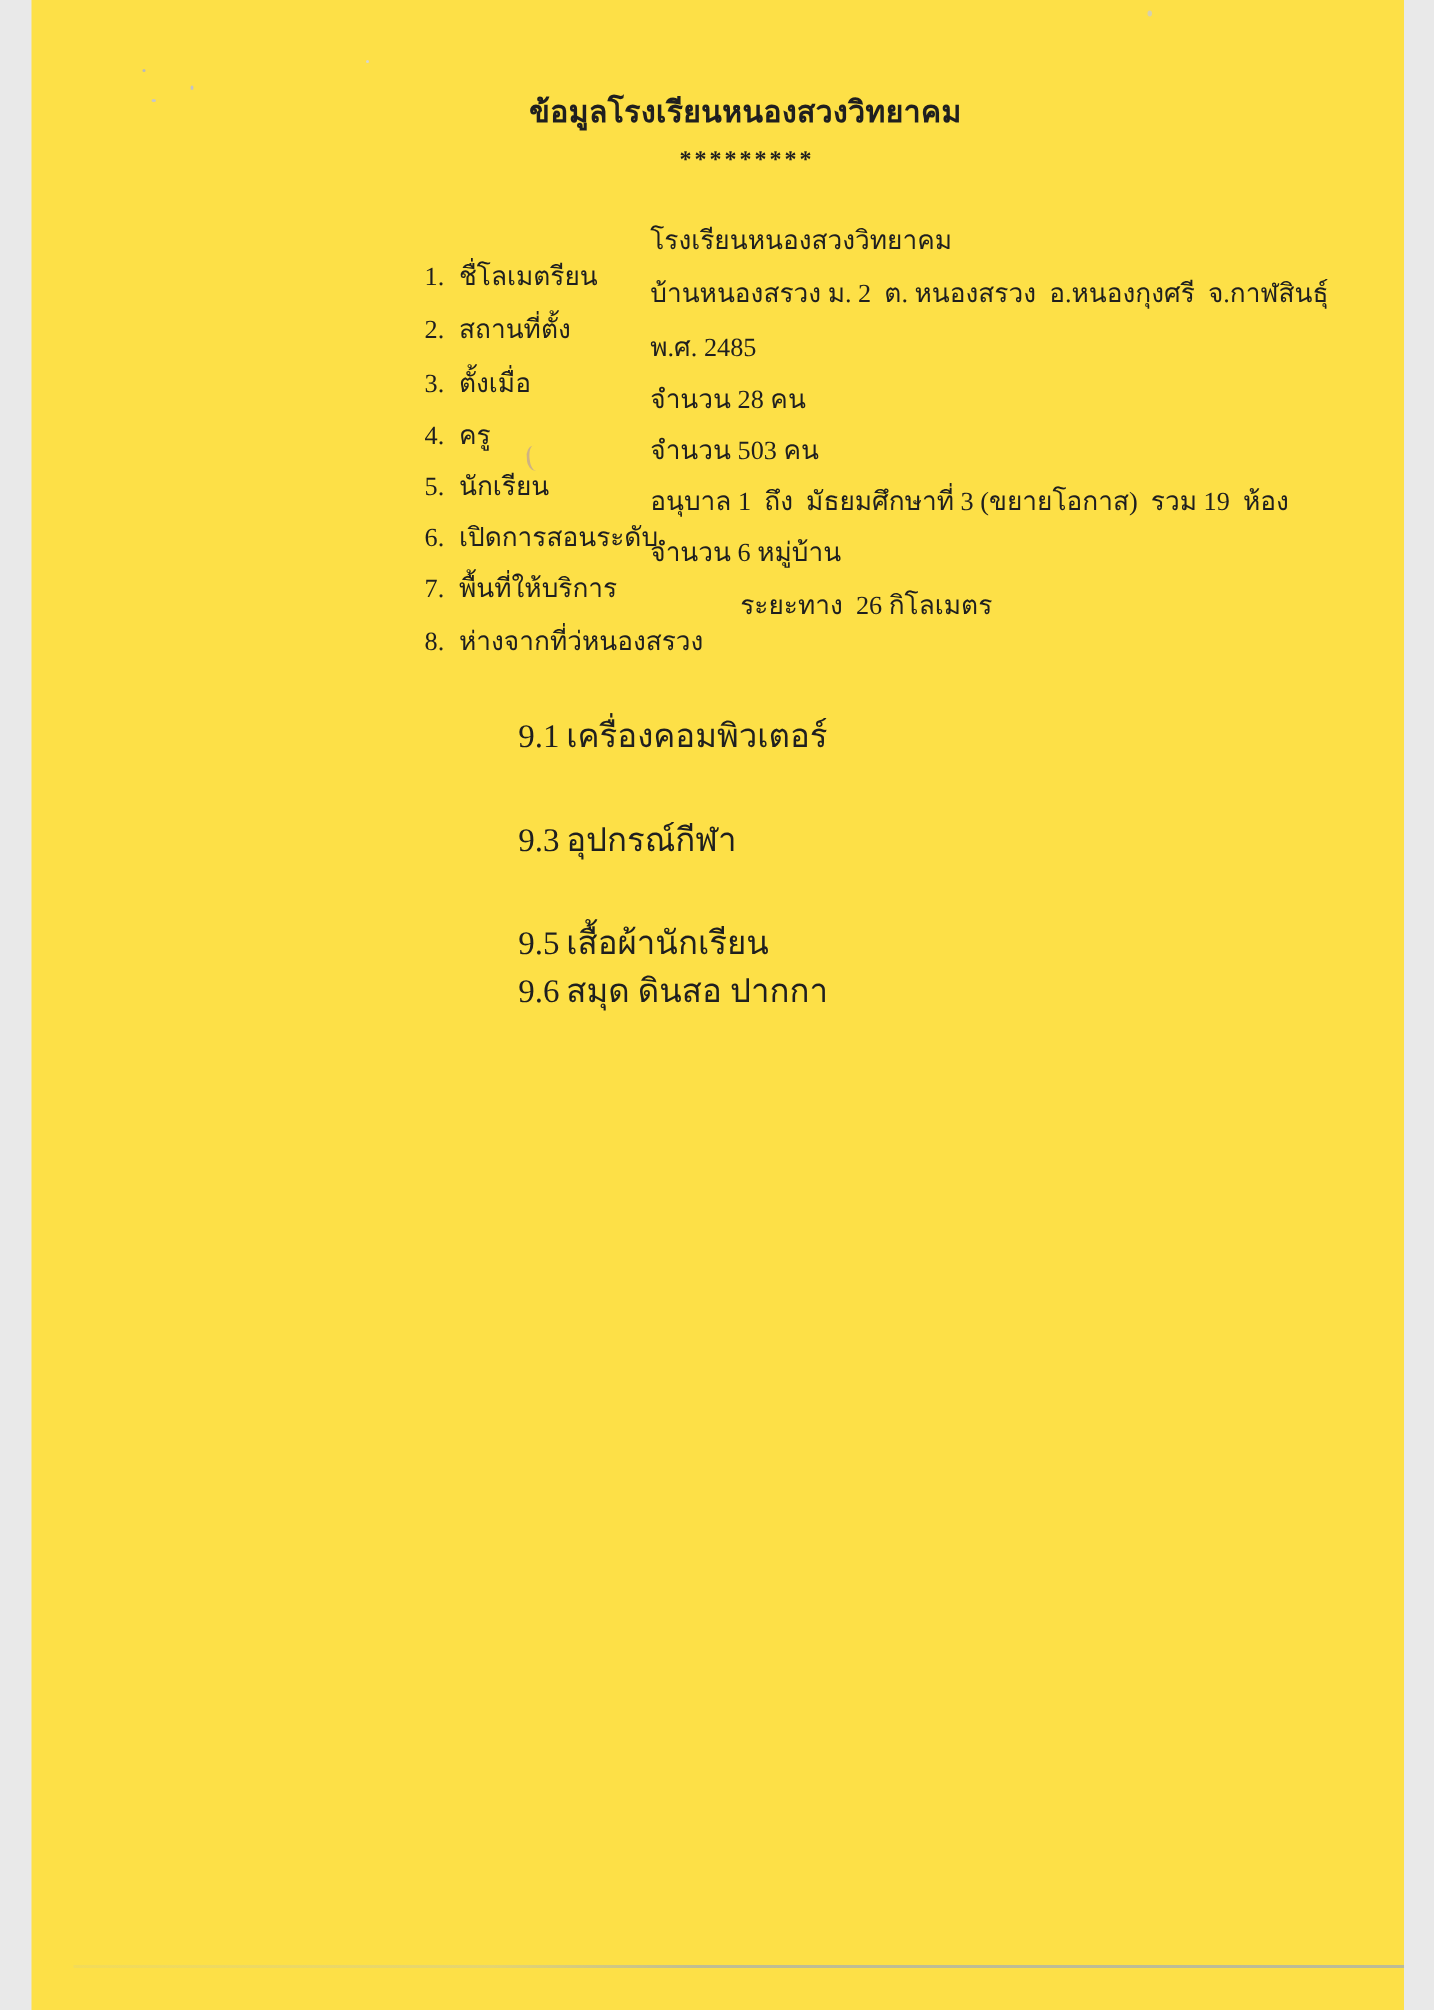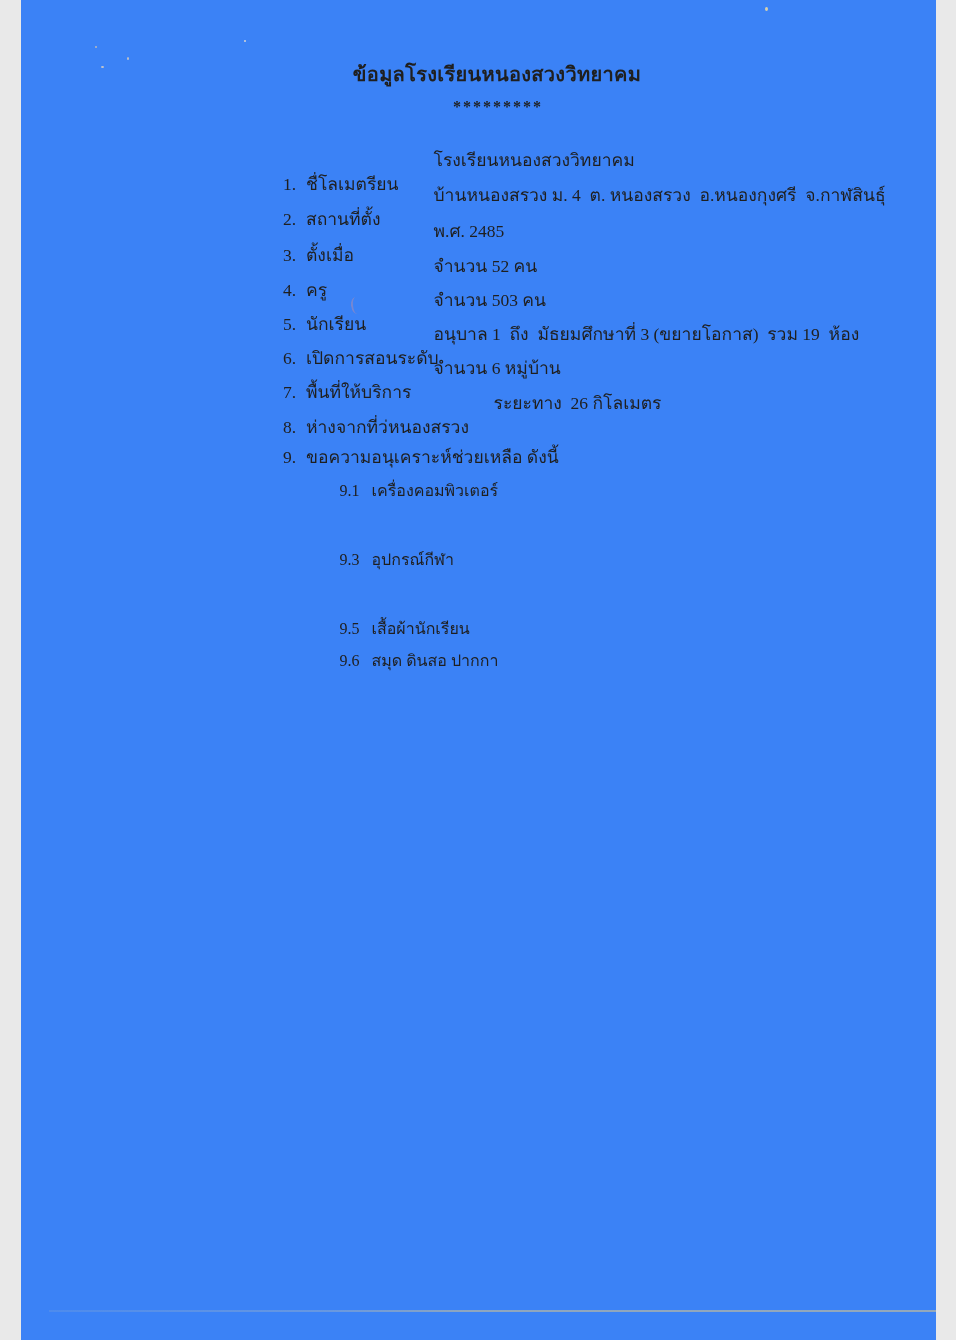--- a/index.html
+++ b/index.html
@@ -1,21 +1,21 @@
 <!DOCTYPE html>
 <html><head>
 <meta charset="utf-8">
 <style>
   html, body { margin: 0; padding: 0; background: #e9e9e9; }
   #page {
     position: relative;
     width: 891px;
     height: 1340px;
     margin: 0 auto;
-    background: #3b82f6;
+    background: #fde047;
     overflow: hidden;
     font-family: "Liberation Serif", "DejaVu Serif", serif;
     color: #1f1f1f;
     padding-left: 24px;
   }
   .doc-title {
     position: absolute;
     top: 58px;
     left: 0;
     right: 0;
@@ -51,21 +51,21 @@
     position: absolute;
     left: 168px;
     top: 0;
     white-space: pre;
   }
   .row .value.value-far { left: 228px; }
   .subrow {
     position: absolute;
     left: 303px;
     height: 26px;
-    font-size: 16px;
+    font-size: 22px;
     line-height: 24px;
     white-space: pre;
   }
   .subrow .num { display: inline-block; min-width: 32px; }
   
   .scan-edge {
     position: absolute;
     top: 1310px;
     left: 28px;
     width: 928px;
@@ -100,49 +100,45 @@
 
   <div class="doc-title">ข้อมูลโรงเรียนหนองสวงวิทยาคม</div>
   <div class="divider">*********</div>
 
   <div class="row" style="top:148px">
     <span class="num">1.</span><span class="label">ชื่โลเมตรียน</span>
     <span class="value">โรงเรียนหนองสวงวิทยาคม</span>
   </div>
   <div class="row" style="top:183px">
     <span class="num">2.</span><span class="label">สถานที่ตั้ง</span>
-    <span class="value">บ้านหนองสรวง ม. 4  ต. หนองสรวง  อ.หนองกุงศรี  จ.กาฬสินธุ์</span>
+    <span class="value">บ้านหนองสรวง ม. 2  ต. หนองสรวง  อ.หนองกุงศรี  จ.กาฬสินธุ์</span>
   </div>
   <div class="row" style="top:219px">
     <span class="num">3.</span><span class="label">ตั้งเมื่อ</span>
     <span class="value">พ.ศ. 2485</span>
   </div>
   <div class="row" style="top:254px">
     <span class="num">4.</span><span class="label">ครู</span>
-    <span class="value">จำนวน 52 คน</span>
+    <span class="value">จำนวน 28 คน</span>
   </div>
   <div class="row" style="top:288px">
     <span class="num">5.</span><span class="label">นักเรียน</span>
     <span class="value">จำนวน 503 คน</span>
   </div>
   <div class="row" style="top:322px">
     <span class="num">6.</span><span class="label">เปิดการสอนระดับ</span>
     <span class="value">อนุบาล 1  ถึง  มัธยมศึกษาที่ 3 (ขยายโอกาส)  รวม 19  ห้อง</span>
   </div>
   <div class="row" style="top:356px">
     <span class="num">7.</span><span class="label">พื้นที่ให้บริการ</span>
     <span class="value">จำนวน 6 หมู่บ้าน</span>
   </div>
   <div class="row" style="top:391px">
     <span class="num">8.</span><span class="label">ห่างจากที่ว่หนองสรวง</span>
     <span class="value value-far">ระยะทาง  26 กิโลเมตร</span>
-  </div>
-  <div class="row" style="top:421px">
-    <span class="num">9.</span><span class="label">ขอความอนุเคราะห์ช่วยเหลือ ดังนี้</span>
-    <span class="value"></span>
   </div>
 
   <div class="subrow" style="top:455px">
     <span class="num">9.1</span><span class="label">เครื่องคอมพิวเตอร์</span>
   </div>
   <div class="subrow" style="top:524px">
     <span class="num">9.3</span><span class="label">อุปกรณ์กีฬา</span>
   </div>
   <div class="subrow" style="top:593px">
     <span class="num">9.5</span><span class="label">เสื้อผ้านักเรียน</span>

